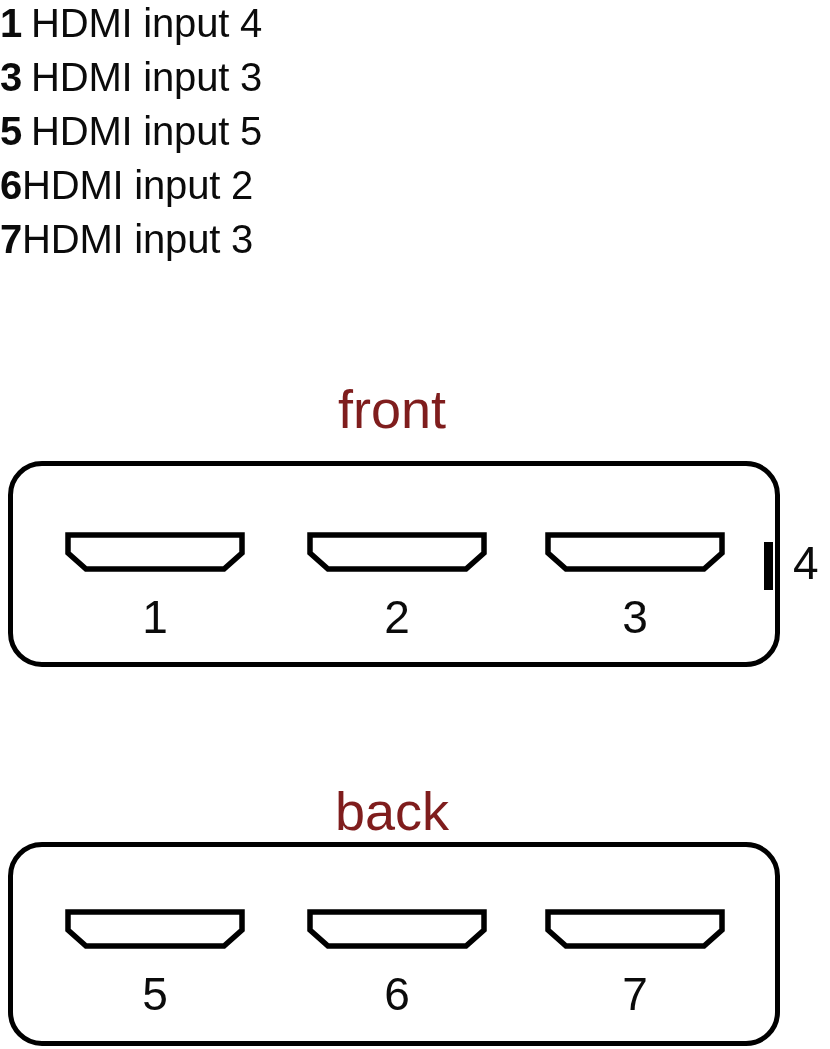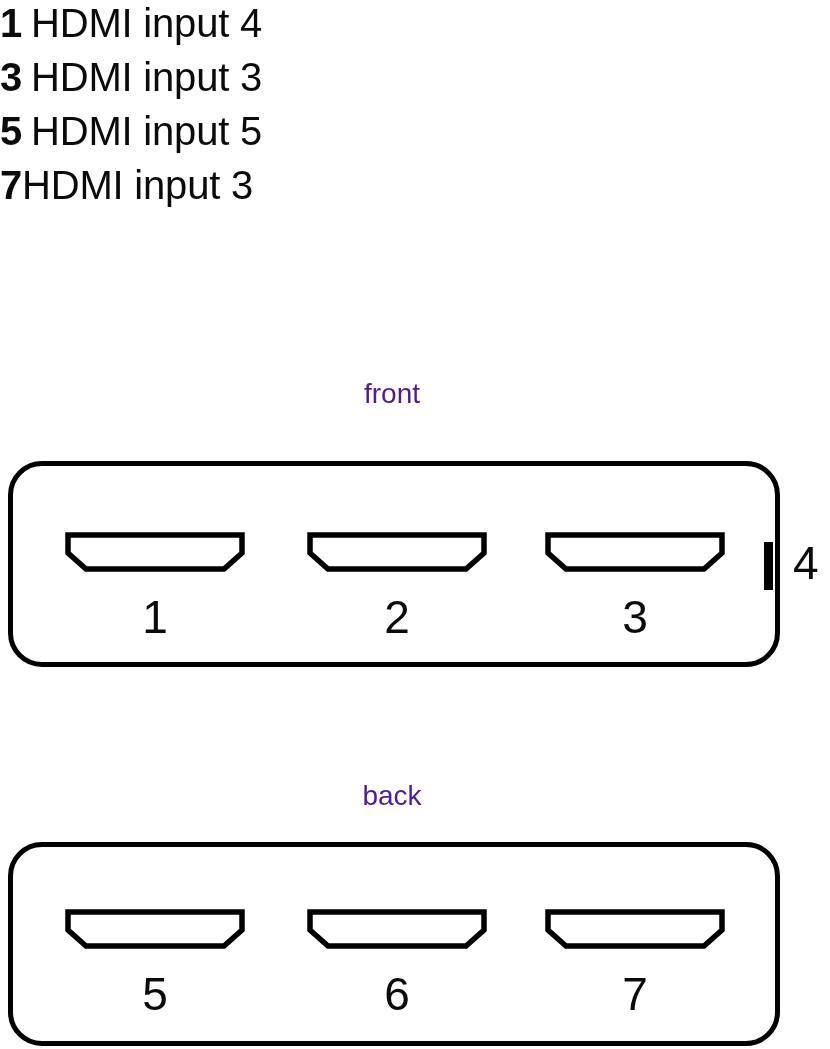--- a/index.html
+++ b/index.html
@@ -38,23 +38,23 @@
     font-size: 40px;
     display: inline-block;
   }
   .legend-row.gap .legend-num { margin-right: 9px; }
   .legend-row.nogap .legend-num { margin-right: 0px; }
   .legend-text { font-weight: 400; }
 
   
   .caption {
     position: absolute;
-    font-size: 28px;
-    font-weight: 400;
-    color: #4c1d95;
+    font-size: 54px;
+    font-weight: 400;
+    color: #7f1d1d;
     text-align: center;
     width: 240px;
   }
   #caption-front { left: 272px; top: 378px; }
   #caption-back  { left: 272px; top: 780px; }
 
   
   .panel {
     position: absolute;
     box-sizing: border-box;
@@ -138,20 +138,23 @@
 
   <div class="legend-row gap">
     <span class="legend-num">3</span><span class="legend-text">HDMI input 3</span>
   </div>
 
 
   <div class="legend-row gap">
     <span class="legend-num">5</span><span class="legend-text">HDMI input 5</span>
   </div>
 
+  <div class="legend-row nogap">
+    <span class="legend-num">6</span><span class="legend-text">HDMI input 2</span>
+  </div>
 
   <div class="legend-row nogap">
     <span class="legend-num">7</span><span class="legend-text">HDMI input 3</span>
   </div>
 
 </div>
 
 <div class="caption" id="caption-front">front</div>
 
 <div class="panel" id="panel-front">

